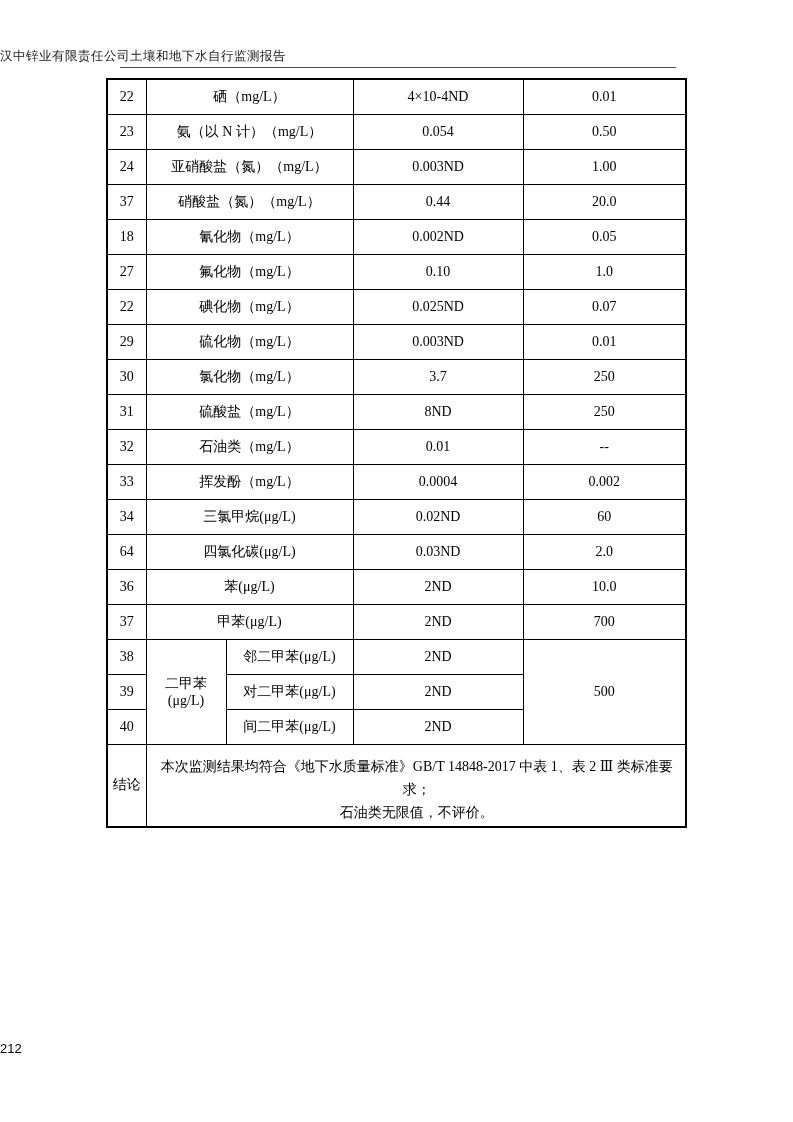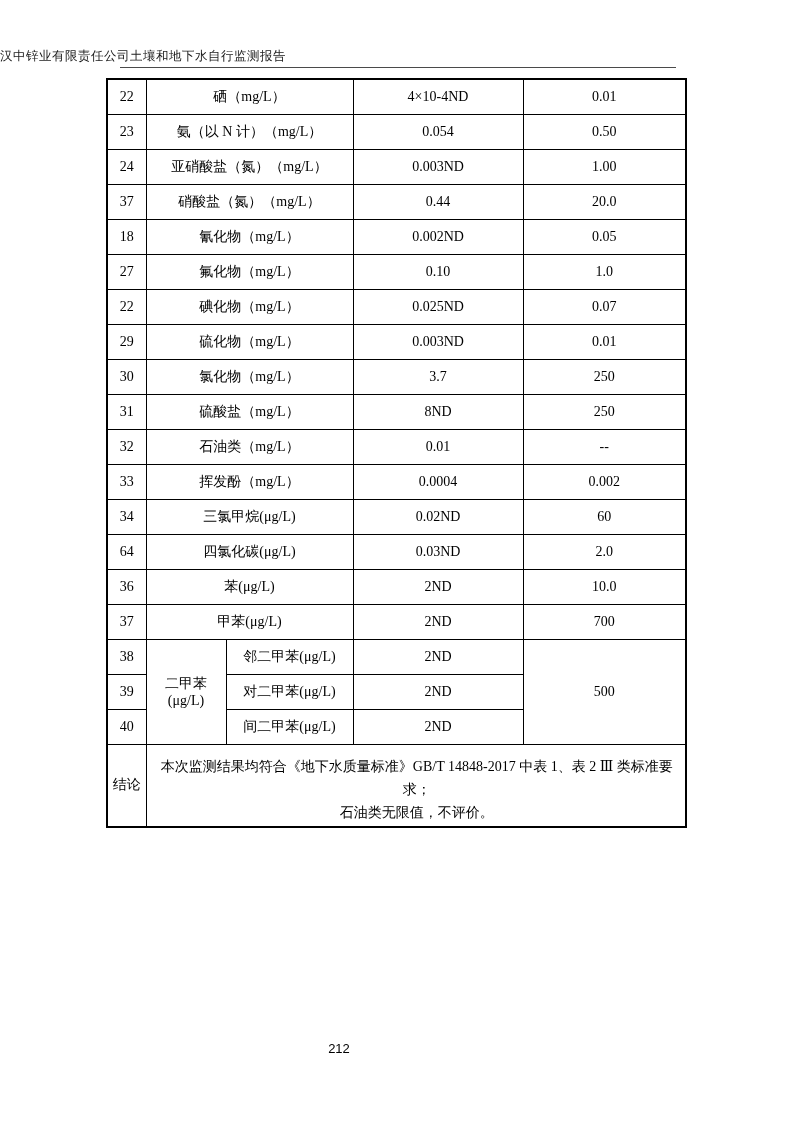--- a/index.html
+++ b/index.html
@@ -45,21 +45,20 @@
   td.c-conclusion-text {
     text-align: left;
     padding: 10px 6px 2px 8px;
     font-size: 13.8px;
     line-height: 23px;
     white-space: pre-line;
   }
   .page-number {
     position: absolute;
     top: 1041px; left: 0; width: 678px;
-    text-align: center;
     font-size: 13px;
     font-family: "Liberation Sans", "DejaVu Sans", sans-serif;
   }
 </style>
 </head>
 <body>
 
 <div class="page-header">汉中锌业有限责任公司土壤和地下水自行监测报告</div>
 <div class="header-rule"></div>
 

